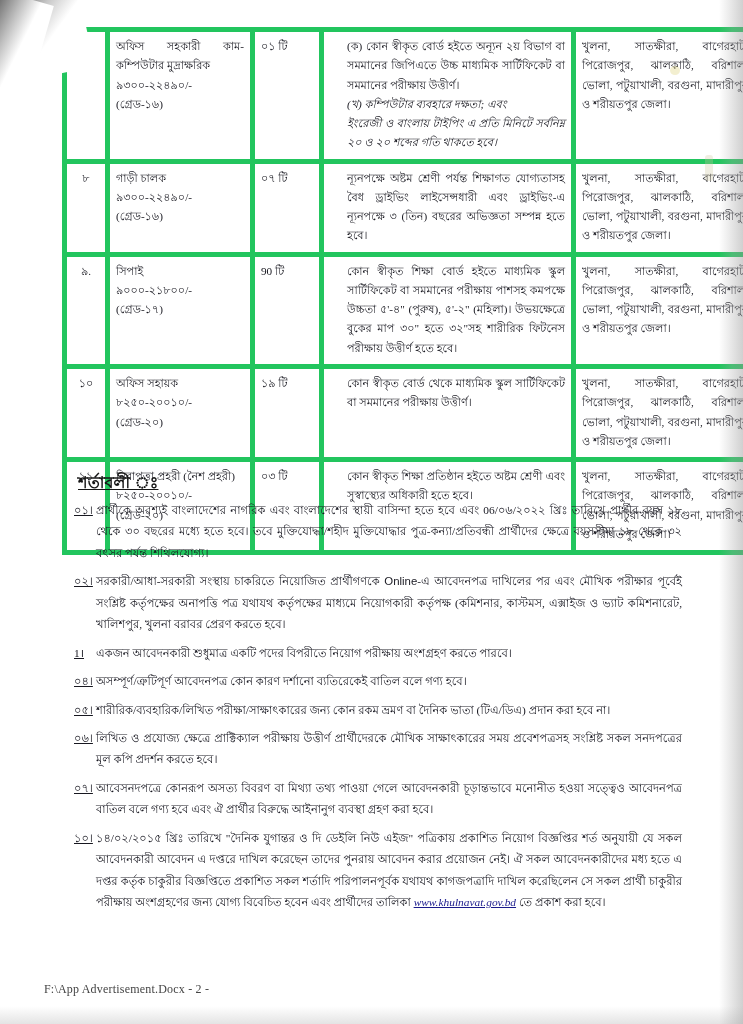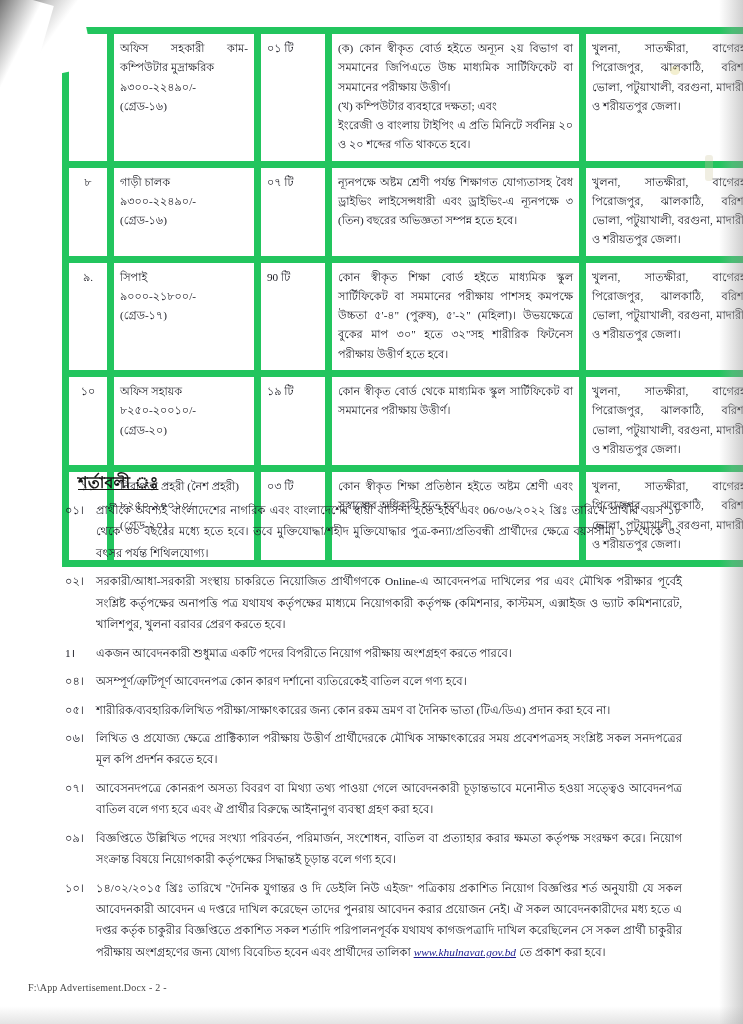--- a/index.html
+++ b/index.html
@@ -57,35 +57,35 @@
   
   table.jobs {
     position: absolute;
     left: 62px;
     top: 27px;
     width: 617px;
     border-collapse: collapse;
     table-layout: fixed;
   }
   table.jobs td {
-    border: 7px solid #22c55e;
+    border: 5px solid #22c55e;
     vertical-align: top;
     padding: 5px 6px 6px 6px;
     font-size: 11.2px;
     line-height: 1.72;
     color: #1a1a22;
   }
   td.c-sl   { width: 26px;  text-align: center; padding-left: 2px; padding-right: 2px;}
   td.c-post { width: 128px; }
   td.c-qty  { width: 52px;  }
   td.c-qual { width: 235px; text-align: justify; text-justify: inter-word; }
   td.c-dist { width: 166px; text-align: justify; text-justify: inter-word; }
   .post-title { text-align: justify; text-justify: inter-word; }
-  .qual-line { display: block; }
-  .qual-line + .qual-line { margin-top: 0px; }
+  .qual-line { display: block; margin-left: 17px; }
+  .qual-line + .qual-line { margin-top: 0px; font-style: italic; }
 
   
   .cond-heading {
     position: absolute;
     left: 78px;
     top: 470px;
     font-size: 16px;
     font-weight: bold;
     text-decoration: underline;
     letter-spacing: .2px;
@@ -102,42 +102,43 @@
   .cond-item {
     display: flex;
     align-items: flex-start;
     font-size: 11.4px;
     line-height: 1.88;
     margin-bottom: 7px;
     color: #171720;
   }
   .cond-num {
     flex: 0 0 34px;
-    padding-left: 3px;
+    padding-left: 12px;
     box-sizing: border-box;
     white-space: nowrap;
+    text-decoration: underline;
   }
   .cond-text {
     flex: 1 1 auto;
     text-align: justify;
     text-justify: inter-word;
   }
-  .cond-text .lat { font-family: Liberation Serif, serif; }
+  .cond-text .lat { font-family: Liberation Sans, sans-serif; }
   .cond-text a.url {
     color: #1a1a8c;
     text-decoration: underline;
     font-style: italic;
   }
 
   
   .footer {
     position: absolute;
-    left: 28px;
+    left: 44px;
     top: 982px;
-    font-size: 10px;
+    font-size: 12px;
     color: #444;
     font-family: "Liberation Serif", serif;
     letter-spacing: .2px;
   }
 
   
   .smudge {
     position: absolute;
     background: rgba(220,210,120,0.35);
     border-radius: 50%;
@@ -267,24 +268,20 @@
       <span class="cond-num">০৬।</span>
       <span class="cond-text">লিখিত ও প্রযোজ্য ক্ষেত্রে প্রাক্টিক্যাল পরীক্ষায় উত্তীর্ণ প্রার্থীদেরকে মৌখিক সাক্ষাৎকারের সময় প্রবেশপত্রসহ সংশ্লিষ্ট সকল সনদপত্রের মূল কপি প্রদর্শন করতে হবে।</span>
     </li>
 
     <li class="cond-item">
       <span class="cond-num">০৭।</span>
       <span class="cond-text">আবেসনদপত্রে কোনরূপ অসত্য বিবরণ বা মিথ্যা তথ্য পাওয়া গেলে আবেদনকারী চূড়ান্তভাবে মনোনীত হওয়া সত্ত্বেও আবেদনপত্র বাতিল বলে গণ্য হবে এবং ঐ প্রার্থীর বিরুদ্ধে আইনানুগ ব্যবস্থা গ্রহণ করা হবে।</span>
     </li>
 
 
-    <li class="cond-item">
-      <span class="cond-num">০৯।</span>
-      <span class="cond-text">বিজ্ঞপ্তিতে উল্লিখিত পদের সংখ্যা পরিবর্তন, পরিমার্জন, সংশোধন, বাতিল বা প্রত্যাহার করার ক্ষমতা কর্তৃপক্ষ সংরক্ষণ করে। নিয়োগ সংক্রান্ত বিষয়ে নিয়োগকারী কর্তৃপক্ষের সিদ্ধান্তই চূড়ান্ত বলে গণ্য হবে।</span>
-    </li>
 
     <li class="cond-item">
       <span class="cond-num">১০।</span>
       <span class="cond-text"><span>১৪/০২/২০১৫ খ্রিঃ তারিখে "দৈনিক যুগান্তর ও দি ডেইলি নিউ এইজ" পত্রিকায় প্রকাশিত নিয়োগ বিজ্ঞপ্তির শর্ত অনুযায়ী যে সকল আবেদনকারী আবেদন এ দপ্তরে দাখিল করেছেন তাদের পুনরায় আবেদন করার প্রয়োজন নেই। ঐ সকল আবেদনকারীদের মধ্য হতে এ দপ্তর কর্তৃক চাকুরীর বিজ্ঞপ্তিতে প্রকাশিত সকল শর্তাদি পরিপালনপূর্বক যথাযথ কাগজপত্রাদি দাখিল করেছিলেন সে সকল প্রার্থী চাকুরীর পরীক্ষায় অংশগ্রহণের জন্য যোগ্য বিবেচিত হবেন এবং প্রার্থীদের তালিকা </span><a class="url" href="#">www.khulnavat.gov.bd</a><span> তে প্রকাশ করা হবে।</span></span>
     </li>
 
   </ol>
 
   <div class="footer">F:\App Advertisement.Docx   - 2 -</div>
 

